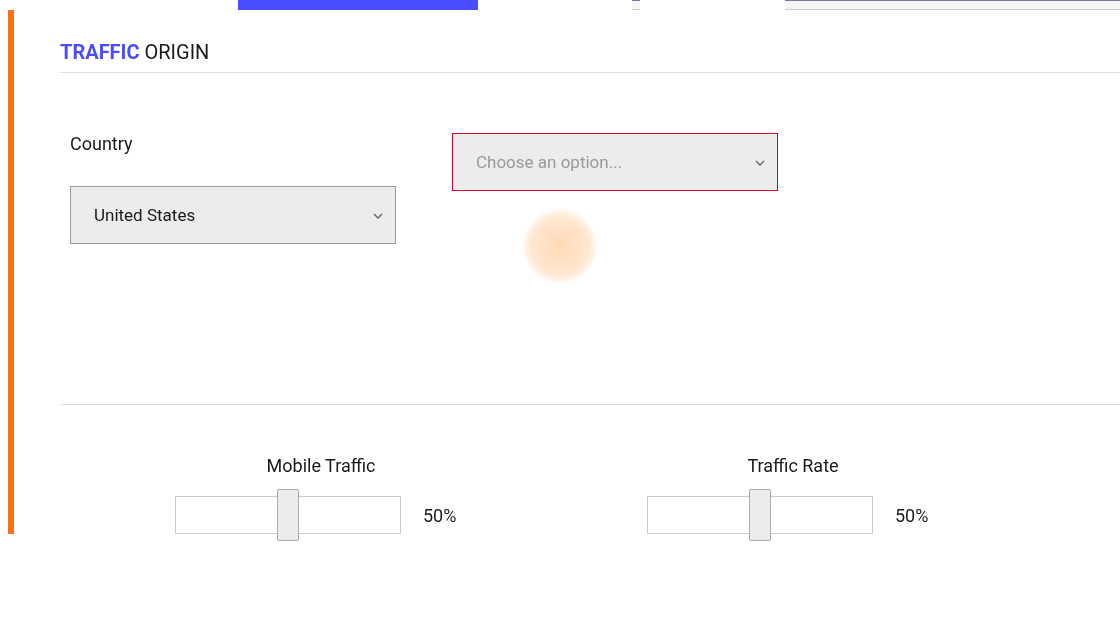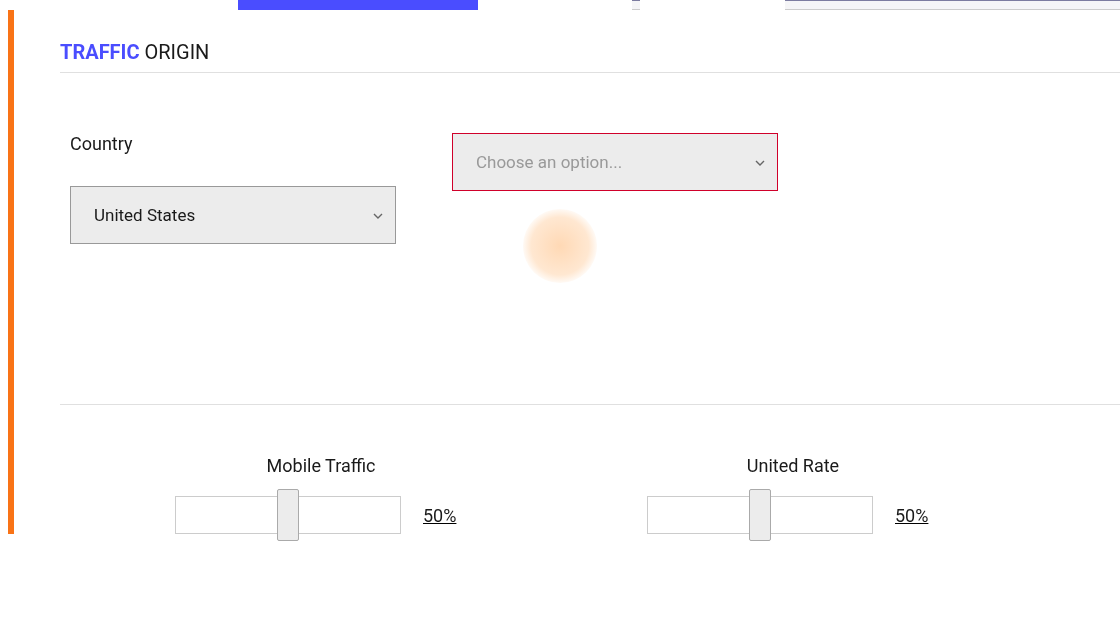--- a/index.html
+++ b/index.html
@@ -128,21 +128,20 @@
     }
     .slider-label {
       font-size: 18px;
       color: #1a1a1a;
       margin-bottom: 20px;
     }
     .slider-row {
       display: flex;
       align-items: center;
       gap: 22px;
-      text-decoration: underline;
     }
     .slider-track {
       width: 226px;
       height: 38px;
       border: 1px solid #ccc;
       background: #fff;
       position: relative;
     }
     .slider-thumb {
       position: absolute;
@@ -210,21 +209,21 @@
     <div class="slider-group">
       <div class="slider-label">Mobile Traffic</div>
       <div class="slider-row">
         <div class="slider-track">
           <div class="slider-thumb"></div>
         </div>
         <div class="slider-value">50%</div>
       </div>
     </div>
     <div class="slider-group">
-      <div class="slider-label">United Rate</div>
+      <div class="slider-label">Traffic Rate</div>
       <div class="slider-row">
         <div class="slider-track">
           <div class="slider-thumb"></div>
         </div>
         <div class="slider-value">50%</div>
       </div>
     </div>
   </div>
 </div>
 

